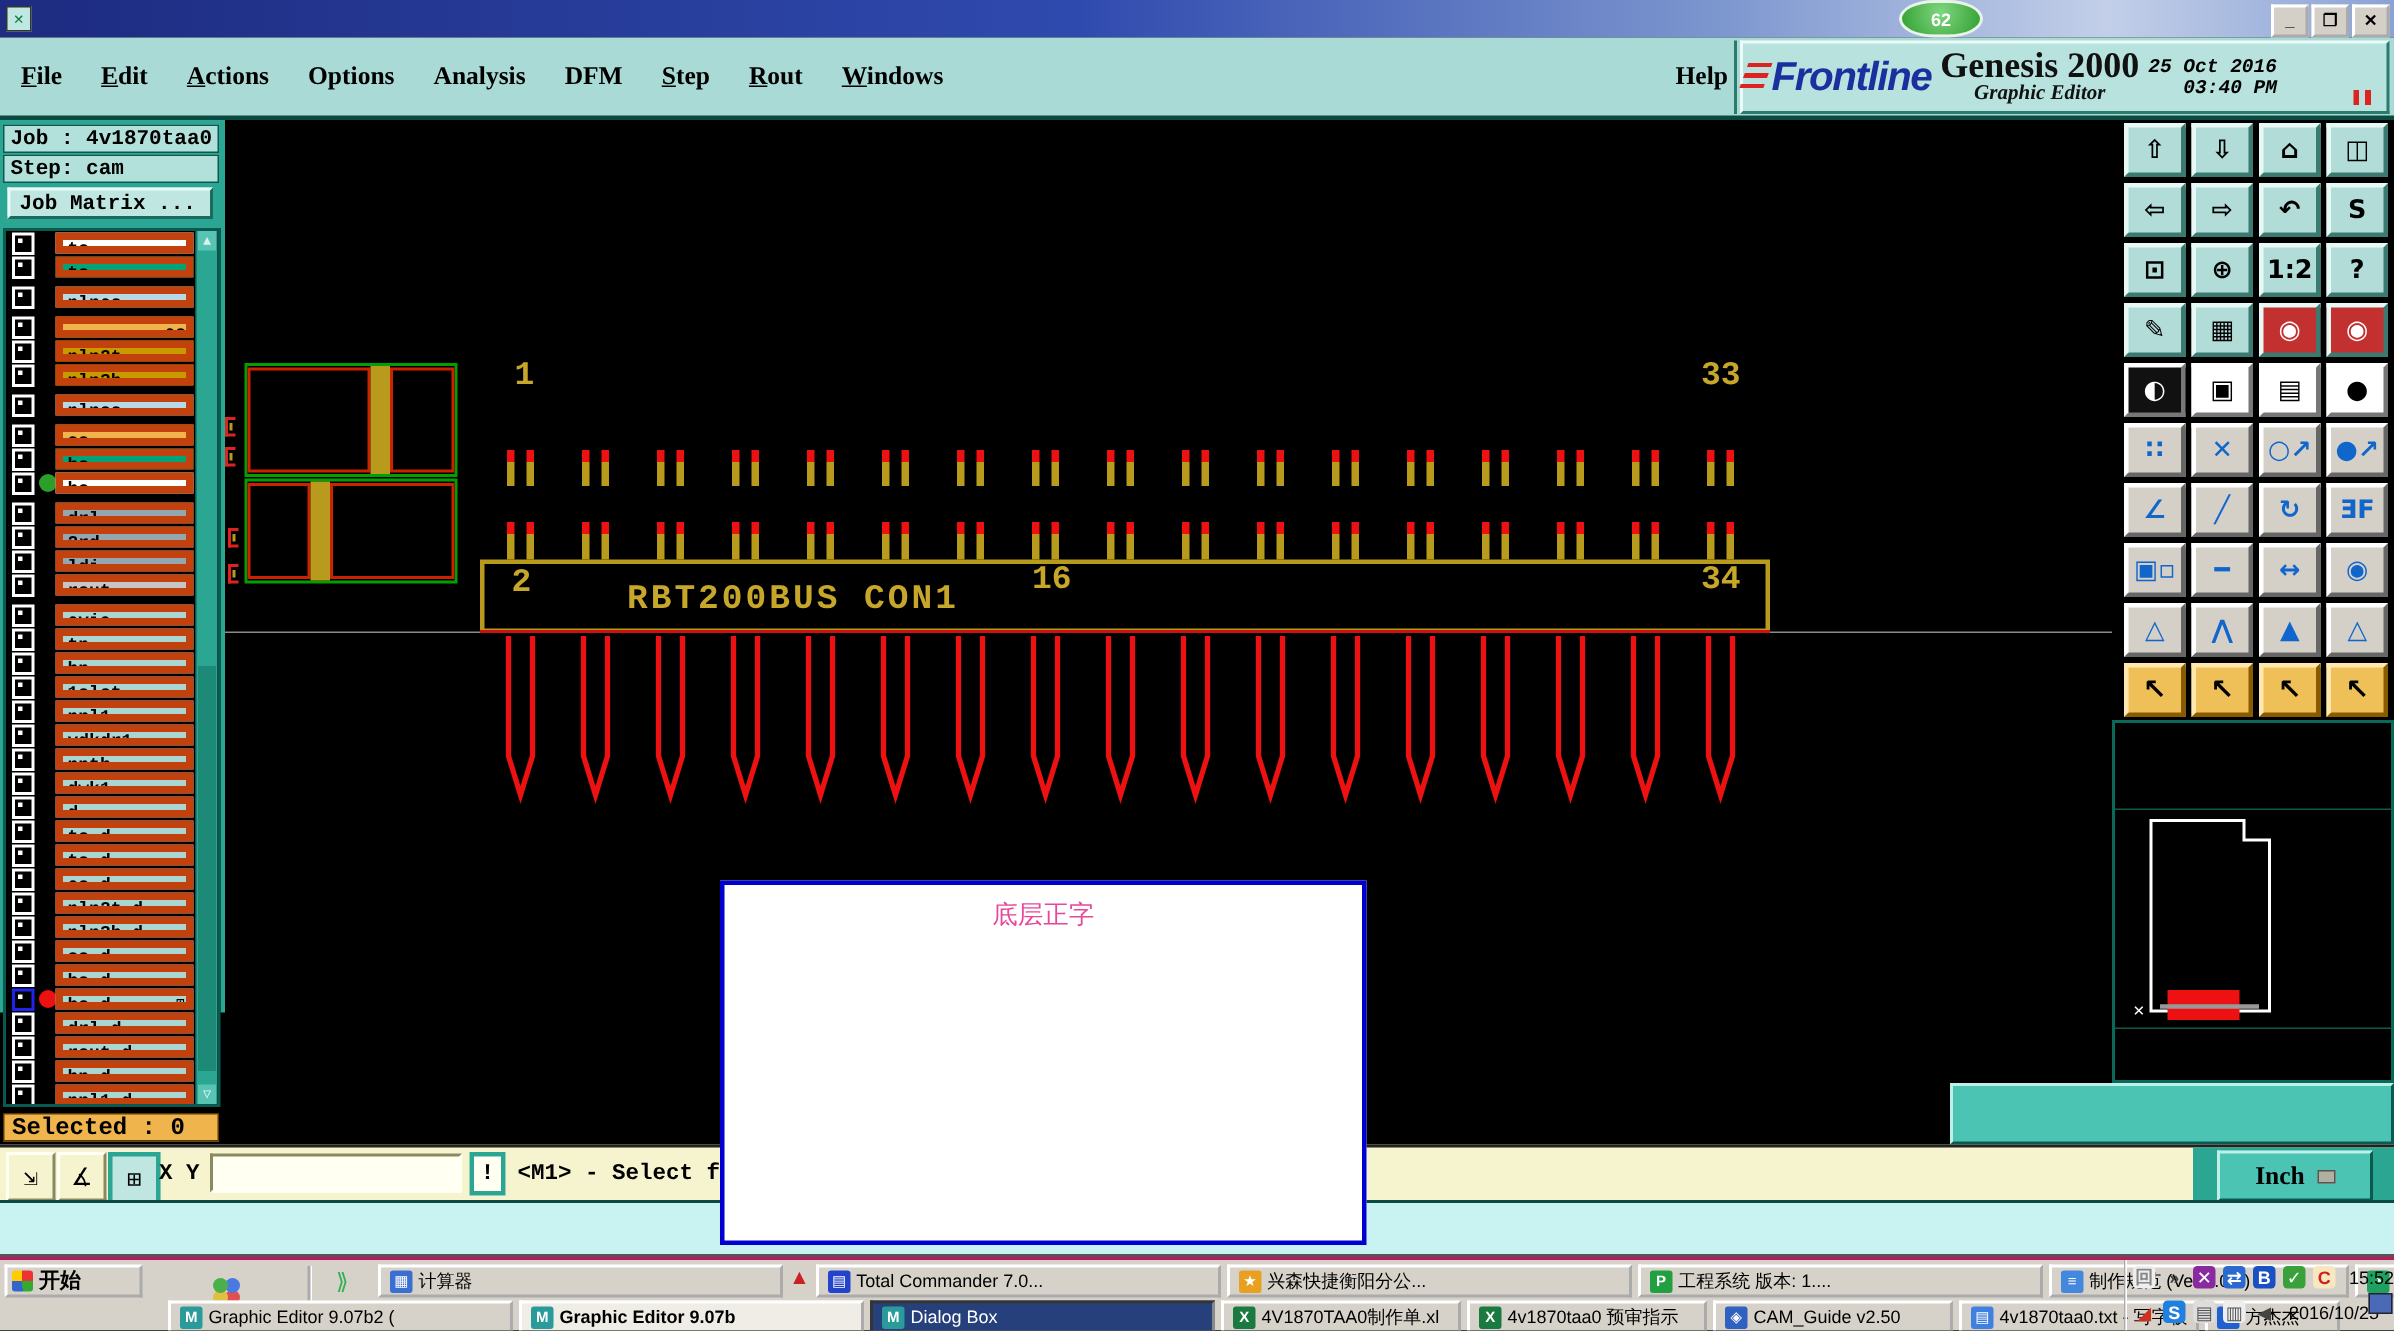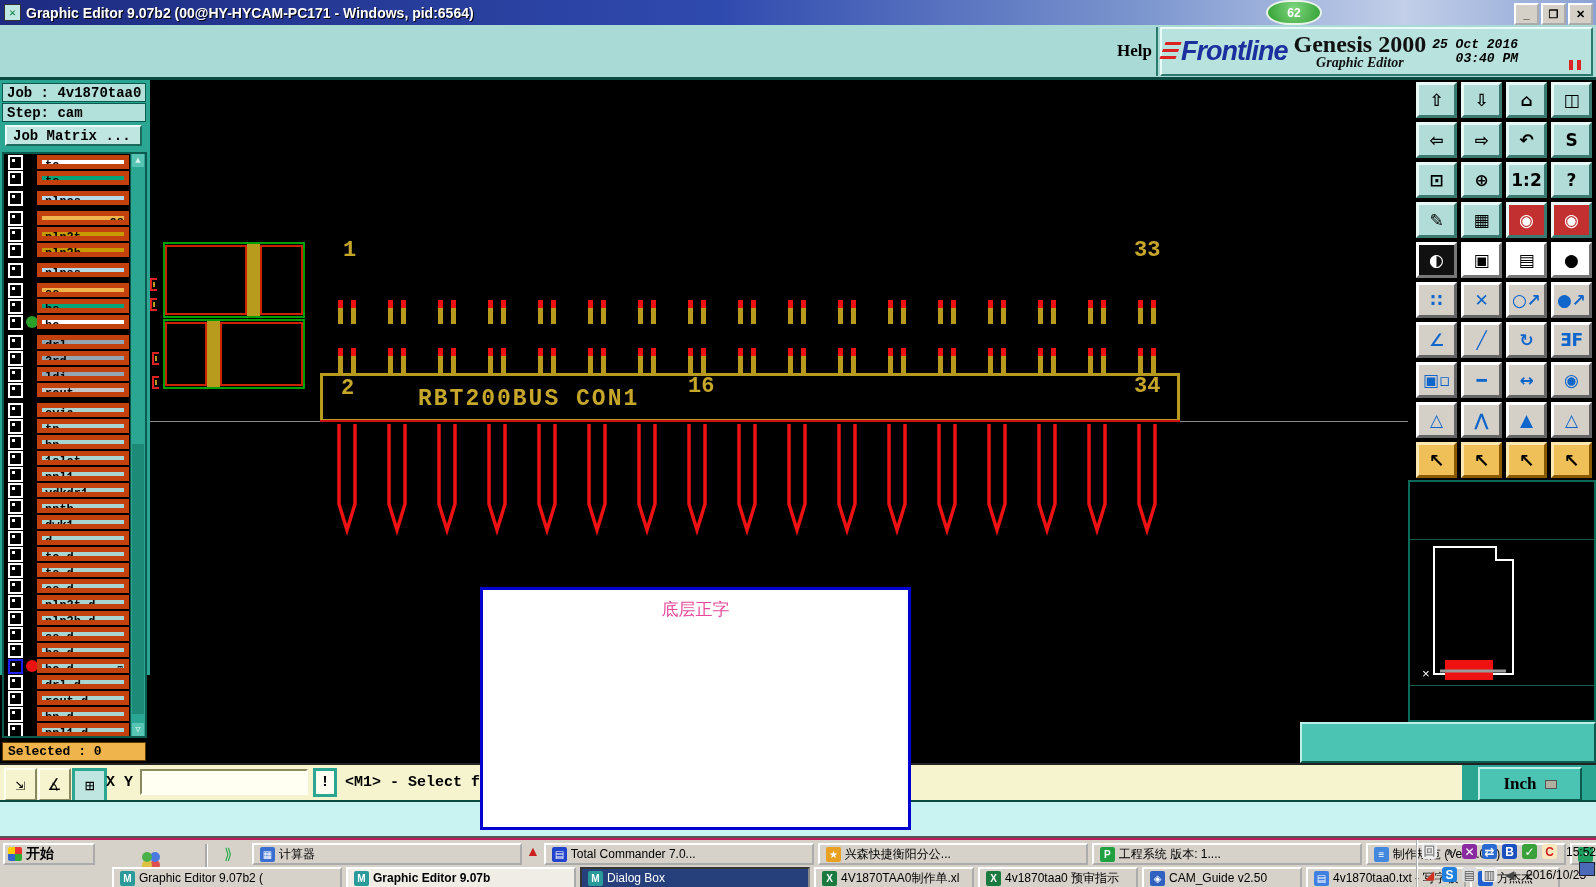--- a/index.html
+++ b/index.html
@@ -63,21 +63,21 @@
   .dot{display:inline-block;width:12px;height:12px;border-radius:50%;margin-left:3px;}
   .lab{position:absolute;left:33px;width:92px;height:14px;font-weight:bold;font-size:12px;
     color:#000;padding-left:3px;box-sizing:border-box;border:5px solid #c2410c;line-height:12px;
     white-space:nowrap;overflow:hidden;}
   .plus{position:absolute;right:1px;top:1px;font-size:9px;line-height:9px;}
   .vscroll{position:absolute;right:0;top:0;width:14px;height:582px;background:#2aa693;border-left:1px solid #0a5a50;}
   .varrow{position:absolute;left:1px;width:12px;height:13px;background:#58c4b4;color:#d8f4ee;
     font-size:9px;display:flex;align-items:center;justify-content:center;}
   .vthumb{position:absolute;left:1px;top:290px;width:12px;height:270px;background:#1d8a78;}
   .selbar{position:absolute;left:2px;top:662px;width:144px;height:19px;background:#f0b44c;
-    border:1px solid #5a3a00;font-weight:bold;font-size:13px;display:flex;align-items:center;
+    border:1px solid #5a3a00;font-weight:bold;font-size:16px;display:flex;align-items:center;
     padding-left:5px;box-sizing:border-box;}
   
   .canvas{left:150px;top:80px;width:1258px;height:683px;background:#000;overflow:hidden;}
   .ylabel{position:absolute;color:#c7a72a;font-weight:bold;}
   .hline{position:absolute;left:0;top:341px;width:1258px;height:1px;background:#8a8a8a;}
   .connector{position:absolute;left:170px;top:293px;width:860px;height:49px;
     border:3px solid #b89b1c;box-sizing:border-box;}
   .conn-redline{position:absolute;left:170px;top:340px;width:860px;height:2px;background:#cc1111;}
   .pin-bar{position:absolute;width:5px;}
   .fidA{position:absolute;left:13px;top:162px;width:142px;height:76px;border:2px solid #00a000;
@@ -161,30 +161,40 @@
   .tray-clock{font-size:12px;margin-left:4px;}
   .showdesk{position:absolute;right:1px;top:22px;width:14px;height:12px;background:#4a6ab8;border:1px solid #223;}
 </style>
 </head>
 <body>
 
 <div id="root">
 
   <div class="abs titlebar">
     <span class="app-icon">✕</span>
-    <span class="title-text">Graphic Editor 9.07b2 (00@HY-HYCAM-PC171 - Windows, pid:6564)</span>
     <span class="win-controls" id="win-controls">
         <span class="win-btn">_</span>
         <span class="win-btn">❐</span>
         <span class="win-btn">✕</span>
       </span>
   </div>
   <div class="abs badge62">62</div>
 
   <div class="abs menubar">
+    <div class="menus" id="menu-items">
+        <span class="menu-item"><u>F</u>ile</span>
+        <span class="menu-item"><u>E</u>dit</span>
+        <span class="menu-item"><u>A</u>ctions</span>
+        <span class="menu-item">Options</span>
+        <span class="menu-item">Analysis</span>
+        <span class="menu-item">DFM</span>
+        <span class="menu-item"><u>S</u>tep</span>
+        <span class="menu-item"><u>R</u>out</span>
+        <span class="menu-item"><u>W</u>indows</span>
+      </div>
     <span class="help-item">Help</span>
     <span class="brand-left-sep"></span>
     <div class="abs brand">
       <span class="stripes"></span>
       <span class="frontline">Frontline</span>
       <span class="genesis-wrap">
         <div class="genesis">Genesis 2000</div>
         <div class="graphic-ed">Graphic Editor</div>
       </span>
       <span class="dtwrap">

